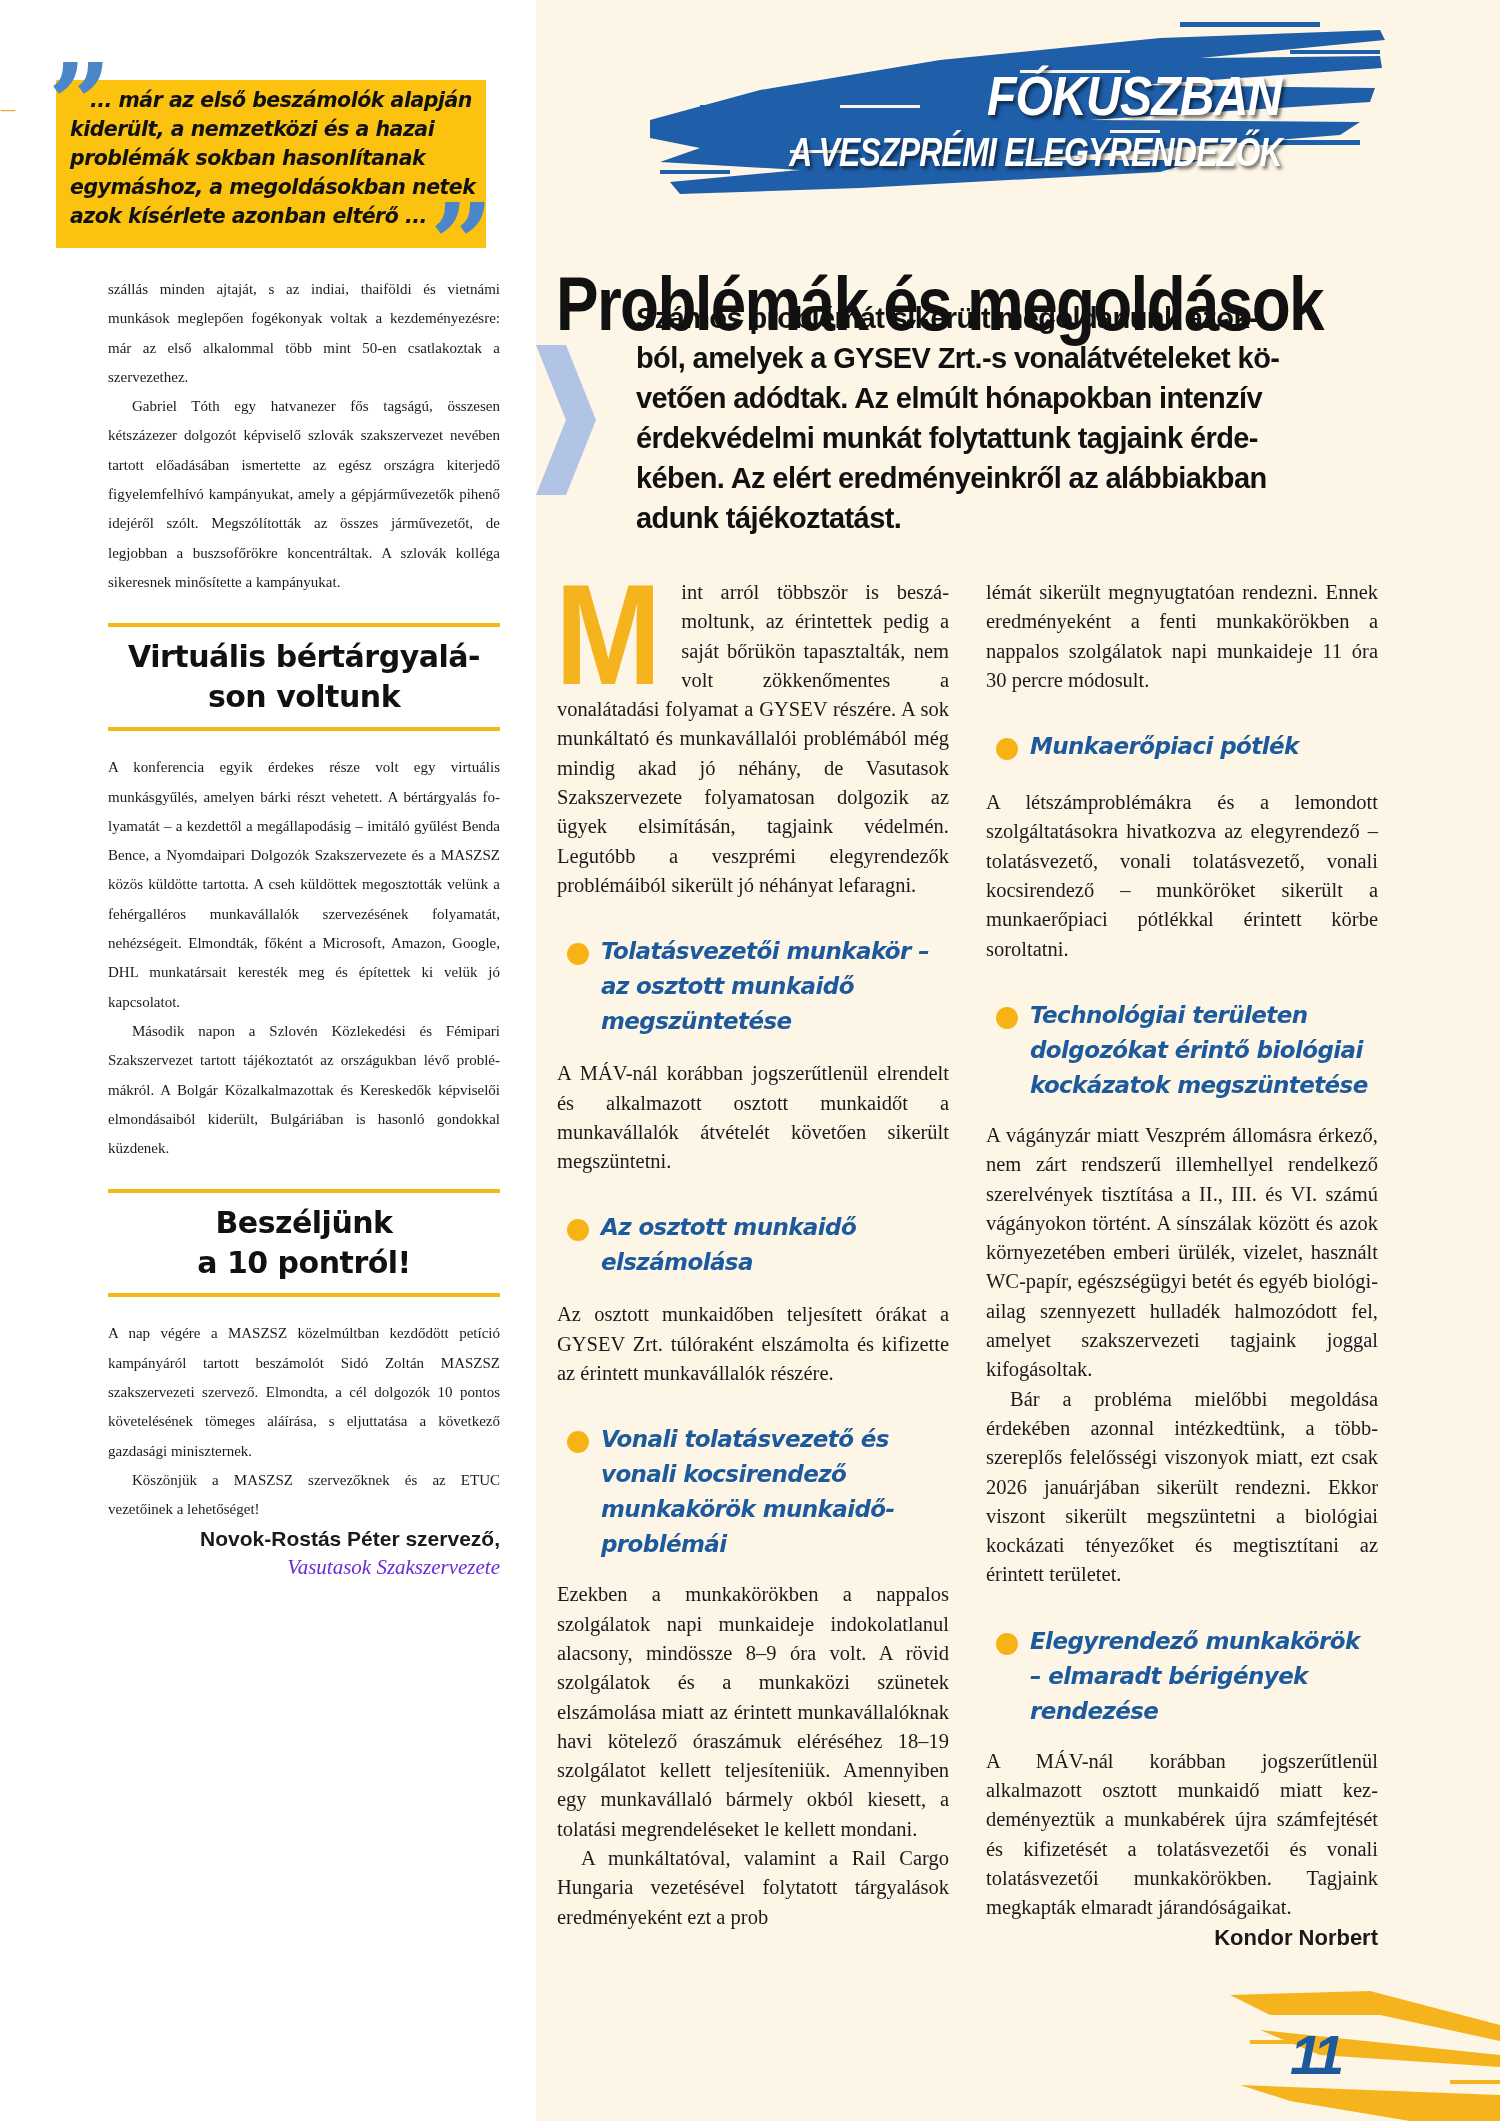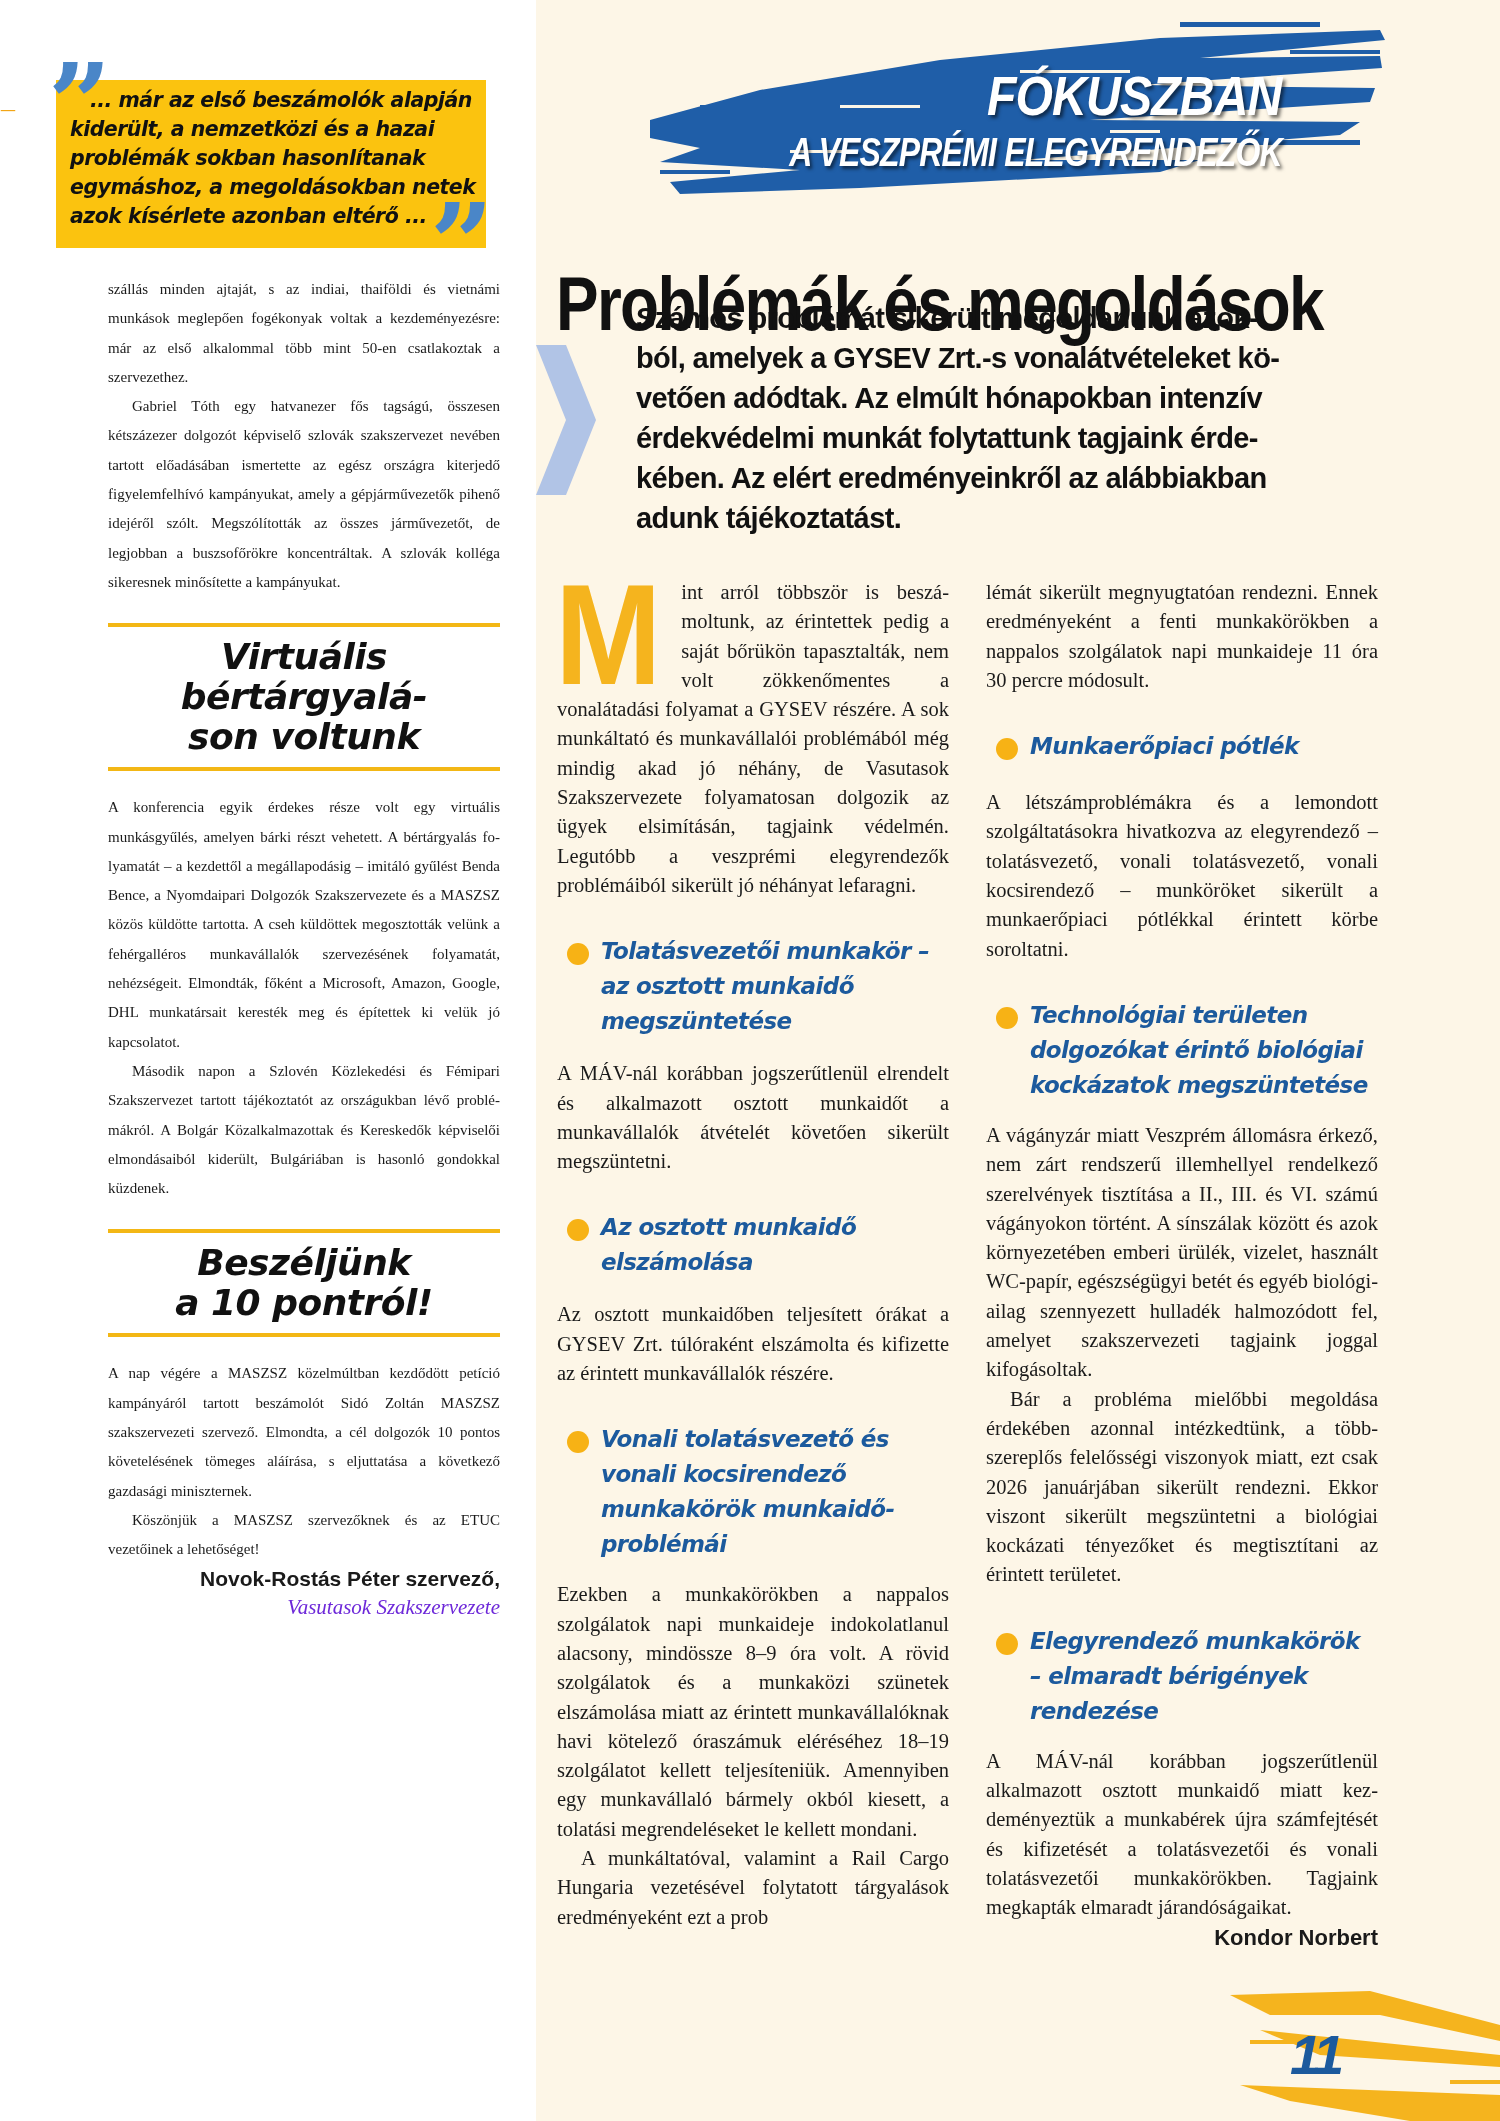--- a/index.html
+++ b/index.html
@@ -34,22 +34,22 @@
 
   
   .lcol { position: absolute; left: 108px; width: 392px; }
   .body-text {
     font-size: 15px; line-height: 29.3px; text-align: justify; margin: 0;
     hyphens: manual;
   }
   .body-text.indent { text-indent: 24px; }
   .sub-rule { height: 4px; background: #f3b715; width: 392px; }
   .sub-heading {
-    font-family: "DejaVu Sans", sans-serif; font-weight: bold; font-style: italic;
-    font-size: 36px; line-height: 40px; text-align: center; color: #111;
+    font-family: "DejaVu Sans", sans-serif; font-weight: bold; 
+    font-size: 30px; line-height: 40px; text-align: center; color: #111;
     margin: 10px 0 10px 0; letter-spacing: -0.5px;
   }
   .signature { text-align: right; font-family: "Liberation Sans", sans-serif; font-weight: bold; font-size: 21px; line-height: 28px; }
   .signature-org { text-align: right; font-family: Liberation Serif, serif; font-style: italic; font-size: 21px; line-height: 28px; color: #6d28d9; }
 
   
   .banner { position: absolute; left: 640px; top: 10px; width: 760px; height: 200px; }
   .banner-title {
     position: absolute; right: 118px; top: 56px;
     font-family: "Liberation Sans", sans-serif; font-weight: bold; font-style: italic;

